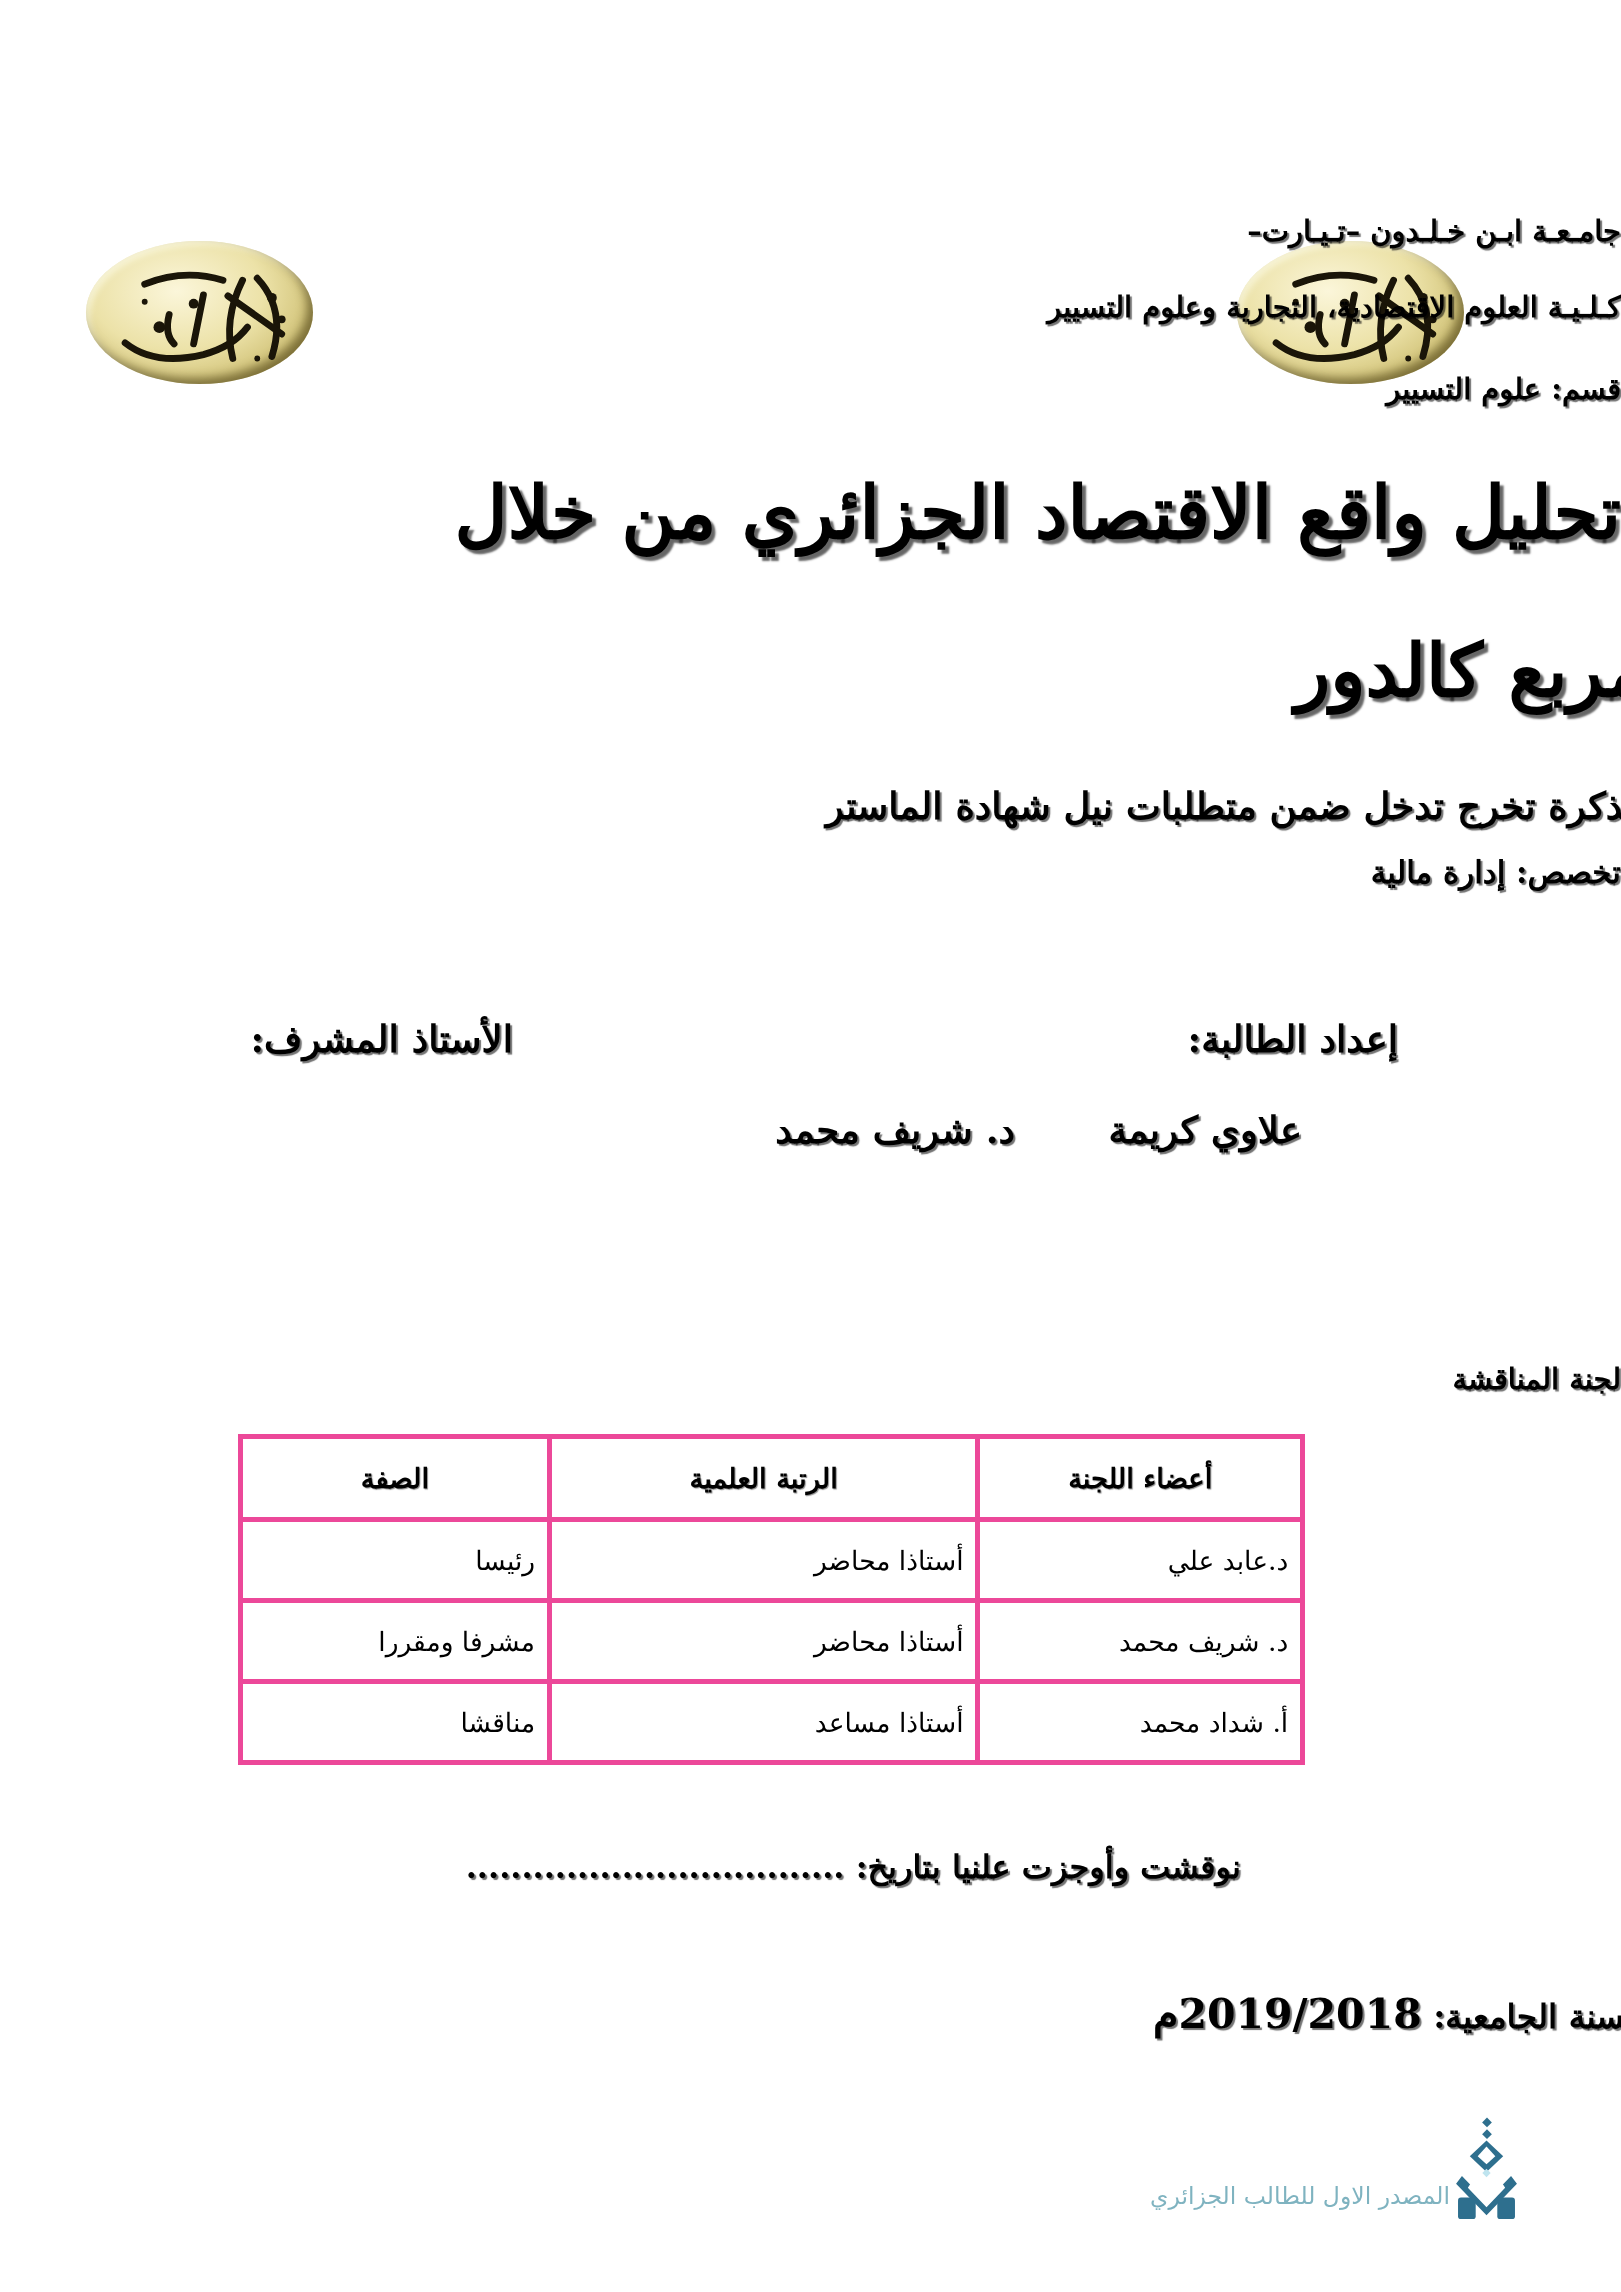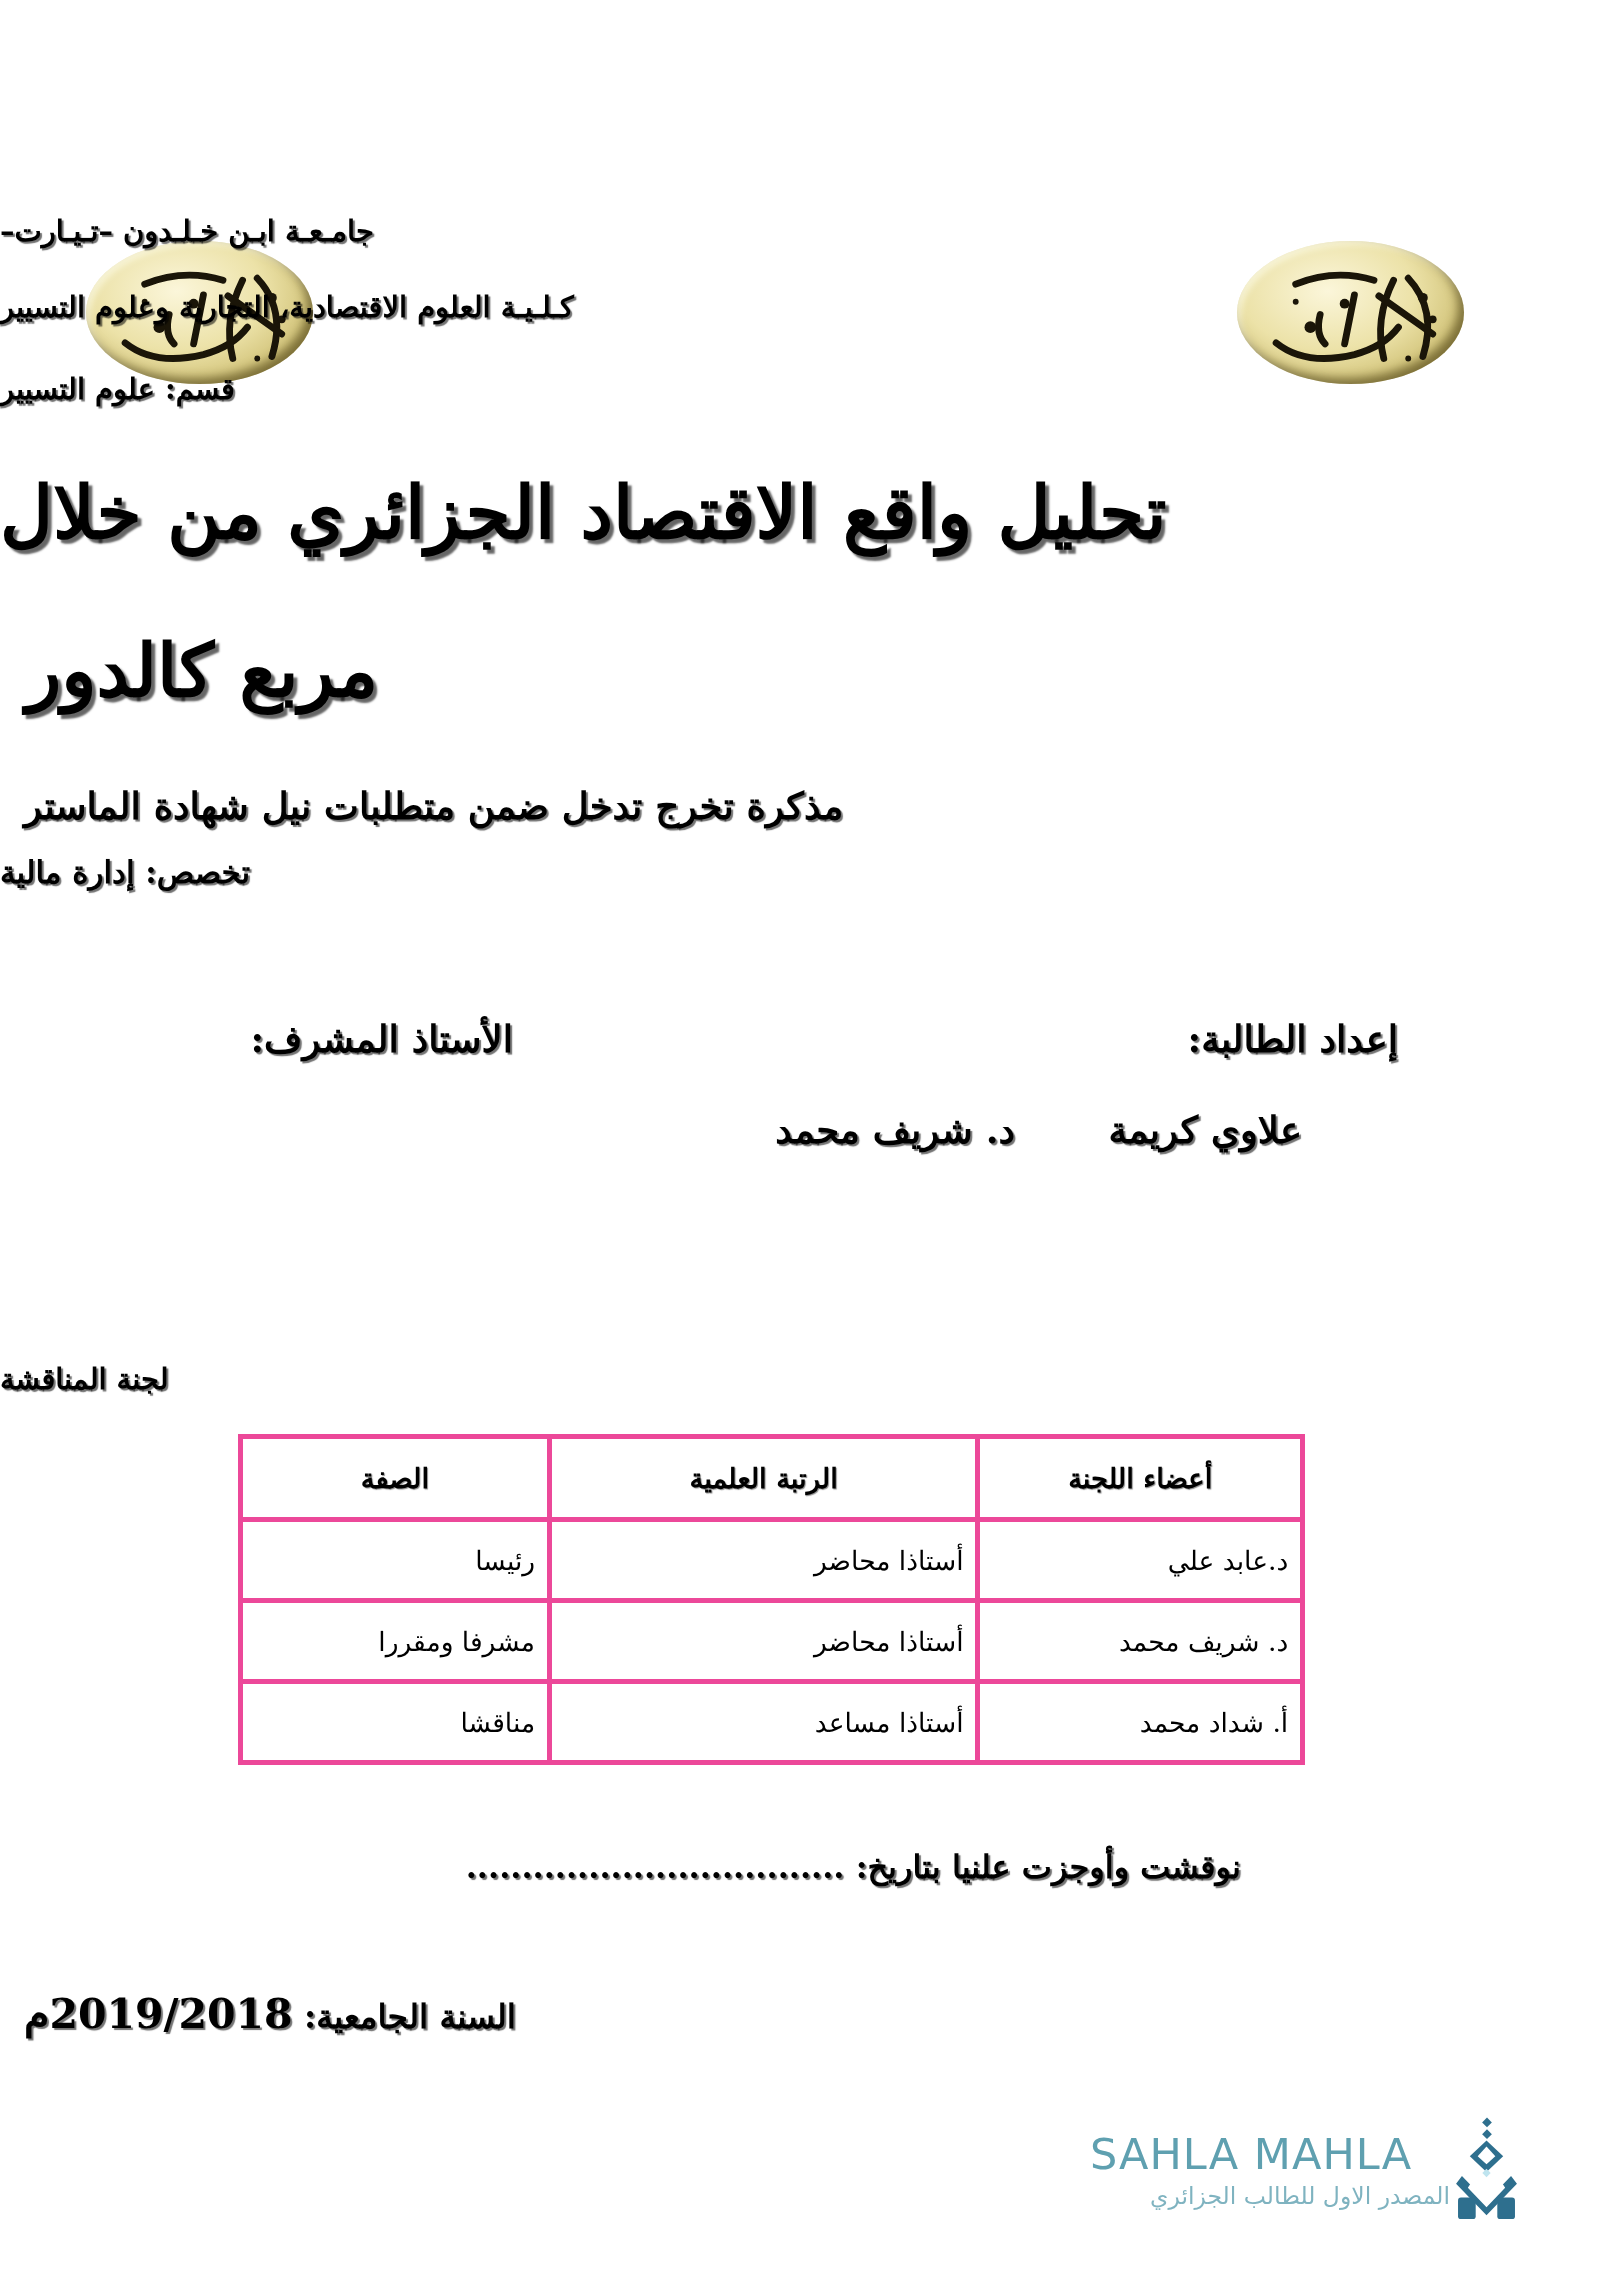--- a/index.html
+++ b/index.html
@@ -13,21 +13,21 @@
       position: relative;
       overflow: hidden;
       font-family: "DejaVu Serif", "Liberation Serif", serif;
       color: #000;
     }
     .abs { position: absolute; }
     .center-line {
       position: absolute;
       left: 0;
       width: 1621px;
-      text-align: left;
+      text-align: right;
       direction: rtl;
       white-space: nowrap;
     }
     .shadow {
       text-shadow: 2px 2px 1px rgba(0,0,0,0.55);
     }
     .header-line {
       font-weight: bold;
       font-size: 29px;
     }
@@ -222,21 +222,20 @@
 </table>
 
 <div class="abs subtitle shadow" style="right:380px; top:1848px; font-size:32px; direction:rtl; white-space:nowrap;">نوقشت وأوجزت علنيا بتاريخ: ..................................</div>
 
 <div class="center-line shadow" style="top:1990px; font-weight:bold; font-size:33px;padding-left:24px;">
   <span>السنة الجامعية:</span>
   <span style="font-size:41px;">2019/2018م</span>
 </div>
 
 <div class="brand">
-  <div class="brand-name">SAHLA MAHLA</div>
   <div class="brand-tagline">المصدر الاول للطالب الجزائري</div>
   <svg class="brand-mark" viewBox="0 0 70 110">
     <g fill="#2e6f8e">
       <rect x="32" y="2" width="7" height="7" transform="rotate(45 35.5 5.5)"></rect>
       <rect x="32" y="14" width="7" height="7" transform="rotate(45 35.5 17.5)"></rect>
       <path d="M35 24 L52 40 L35 56 L18 40 Z"></path>
       <path d="M10 60 L35 86 L60 60 L66 68 L35 100 L4 68 Z"></path>
       <path d="M20 66 L35 80 L50 66 L54 72 L35 92 L16 72 Z" fill="#ffffff"></path>
       <rect x="6" y="82" width="18" height="22" rx="3"></rect>
       <rect x="46" y="82" width="18" height="22" rx="3"></rect>

